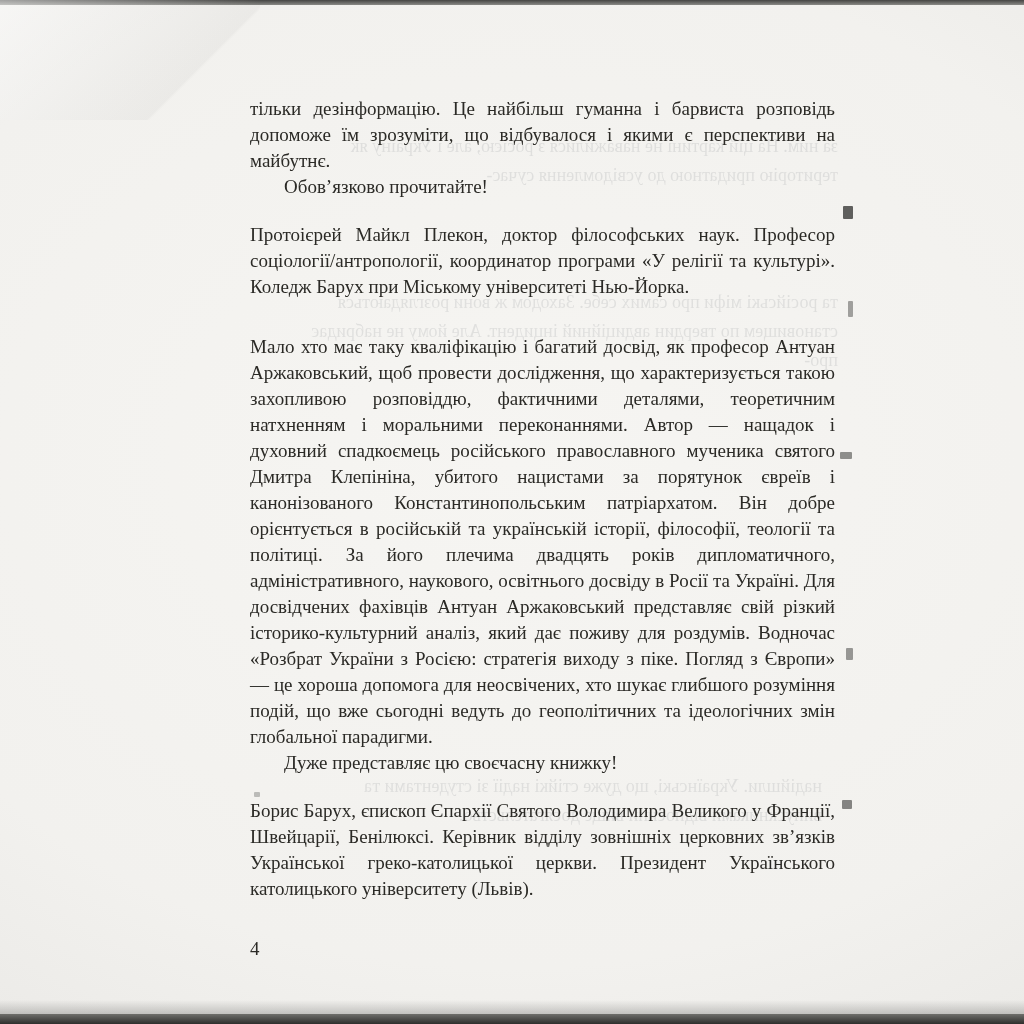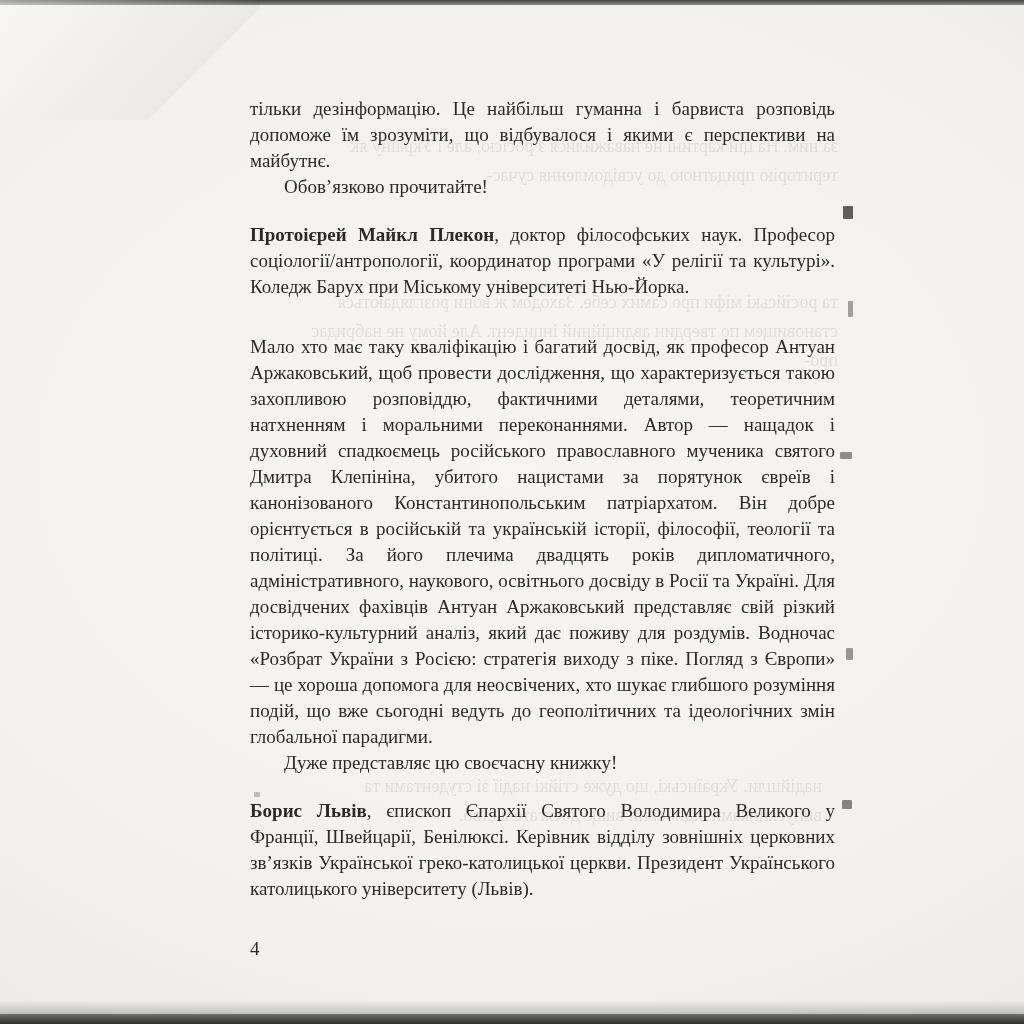--- a/index.html
+++ b/index.html
@@ -40,21 +40,21 @@
     width: 585px;
     color: #2b2a26;
     font-size: 19px;
     line-height: 26px;
     text-align: justify;
   }
   .text-column p { margin: 0; }
   p.indent { text-indent: 34px; }
   .block-gap-sm { margin-top: 22px !important; }
   .block-gap-lg { margin-top: 34px !important; }
-  .bold-name { font-weight: bold; }
+  .bold-name { font-weight: normal; }
   .page-number {
     position: absolute;
     left: 250px;
     top: 938px;
     color: #2b2a26;
     font-size: 19px;
   }
   
   .bleed {
     position: absolute;
@@ -102,21 +102,21 @@
     <p>тільки дезінформацію. Це найбільш гуманна і барвиста розповідь допоможе їм зрозуміти, що відбувалося і якими є перспективи на майбутнє.</p>
 
     <p class="indent">Обов’язково прочитайте!</p>
 
     <p class="block-gap-sm"><span class="bold-name">Протоієрей Майкл Плекон</span><span>, доктор філософських наук. Професор соціології/антропології, координатор програми «У релігії та культурі». Коледж Барух при Міському університеті Нью-Йорка.</span></p>
 
     <p class="block-gap-lg">Мало хто має таку кваліфікацію і багатий досвід, як професор Антуан Аржаковський, щоб провести дослідження, що характеризується такою захопливою розповіддю, фактичними деталями, теоретичним натхненням і моральними переконаннями. Автор — нащадок і духовний спадкоємець російського православного мученика святого Дмитра Клепініна, убитого нацистами за порятунок євреїв і канонізованого Константинопольським патріархатом. Він добре орієнтується в російській та українській історії, філософії, теології та політиці. За його плечима двадцять років дипломатичного, адміністративного, наукового, освітнього досвіду в Росії та Україні. Для досвідчених фахівців Антуан Аржаковський представляє свій різкий історико-культурний аналіз, який дає поживу для роздумів. Водночас «Розбрат України з Росією:  стратегія виходу з піке. Погляд з Європи» — це хороша допомога для неосвічених, хто шукає глибшого розуміння подій, що вже сьогодні ведуть до геополітичних та ідеологічних змін глобальної парадигми.</p>
 
     <p class="indent">Дуже представляє цю своєчасну книжку!</p>
 
-    <p class="block-gap-sm"><span class="bold-name">Борис Львів</span><span>, єпископ Єпархії Святого Володимира Великого у Франції, Швейцарії, Бенілюксі. Керівник відділу зовнішніх церковних зв’язків Української греко-католицької церкви. Президент Українського католицького університету (Львів).</span></p>
+    <p class="block-gap-sm"><span class="bold-name">Борис Барух</span><span>, єпископ Єпархії Святого Володимира Великого у Франції, Швейцарії, Бенілюксі. Керівник відділу зовнішніх церковних зв’язків Української греко-католицької церкви. Президент Українського католицького університету (Львів).</span></p>
 
   </div>
 
   <div class="page-number">4</div>
 
   <div class="artifact a1"></div>
   <div class="artifact a2"></div>
   <div class="artifact a3"></div>
   <div class="artifact a4"></div>
   <div class="artifact a5"></div>

